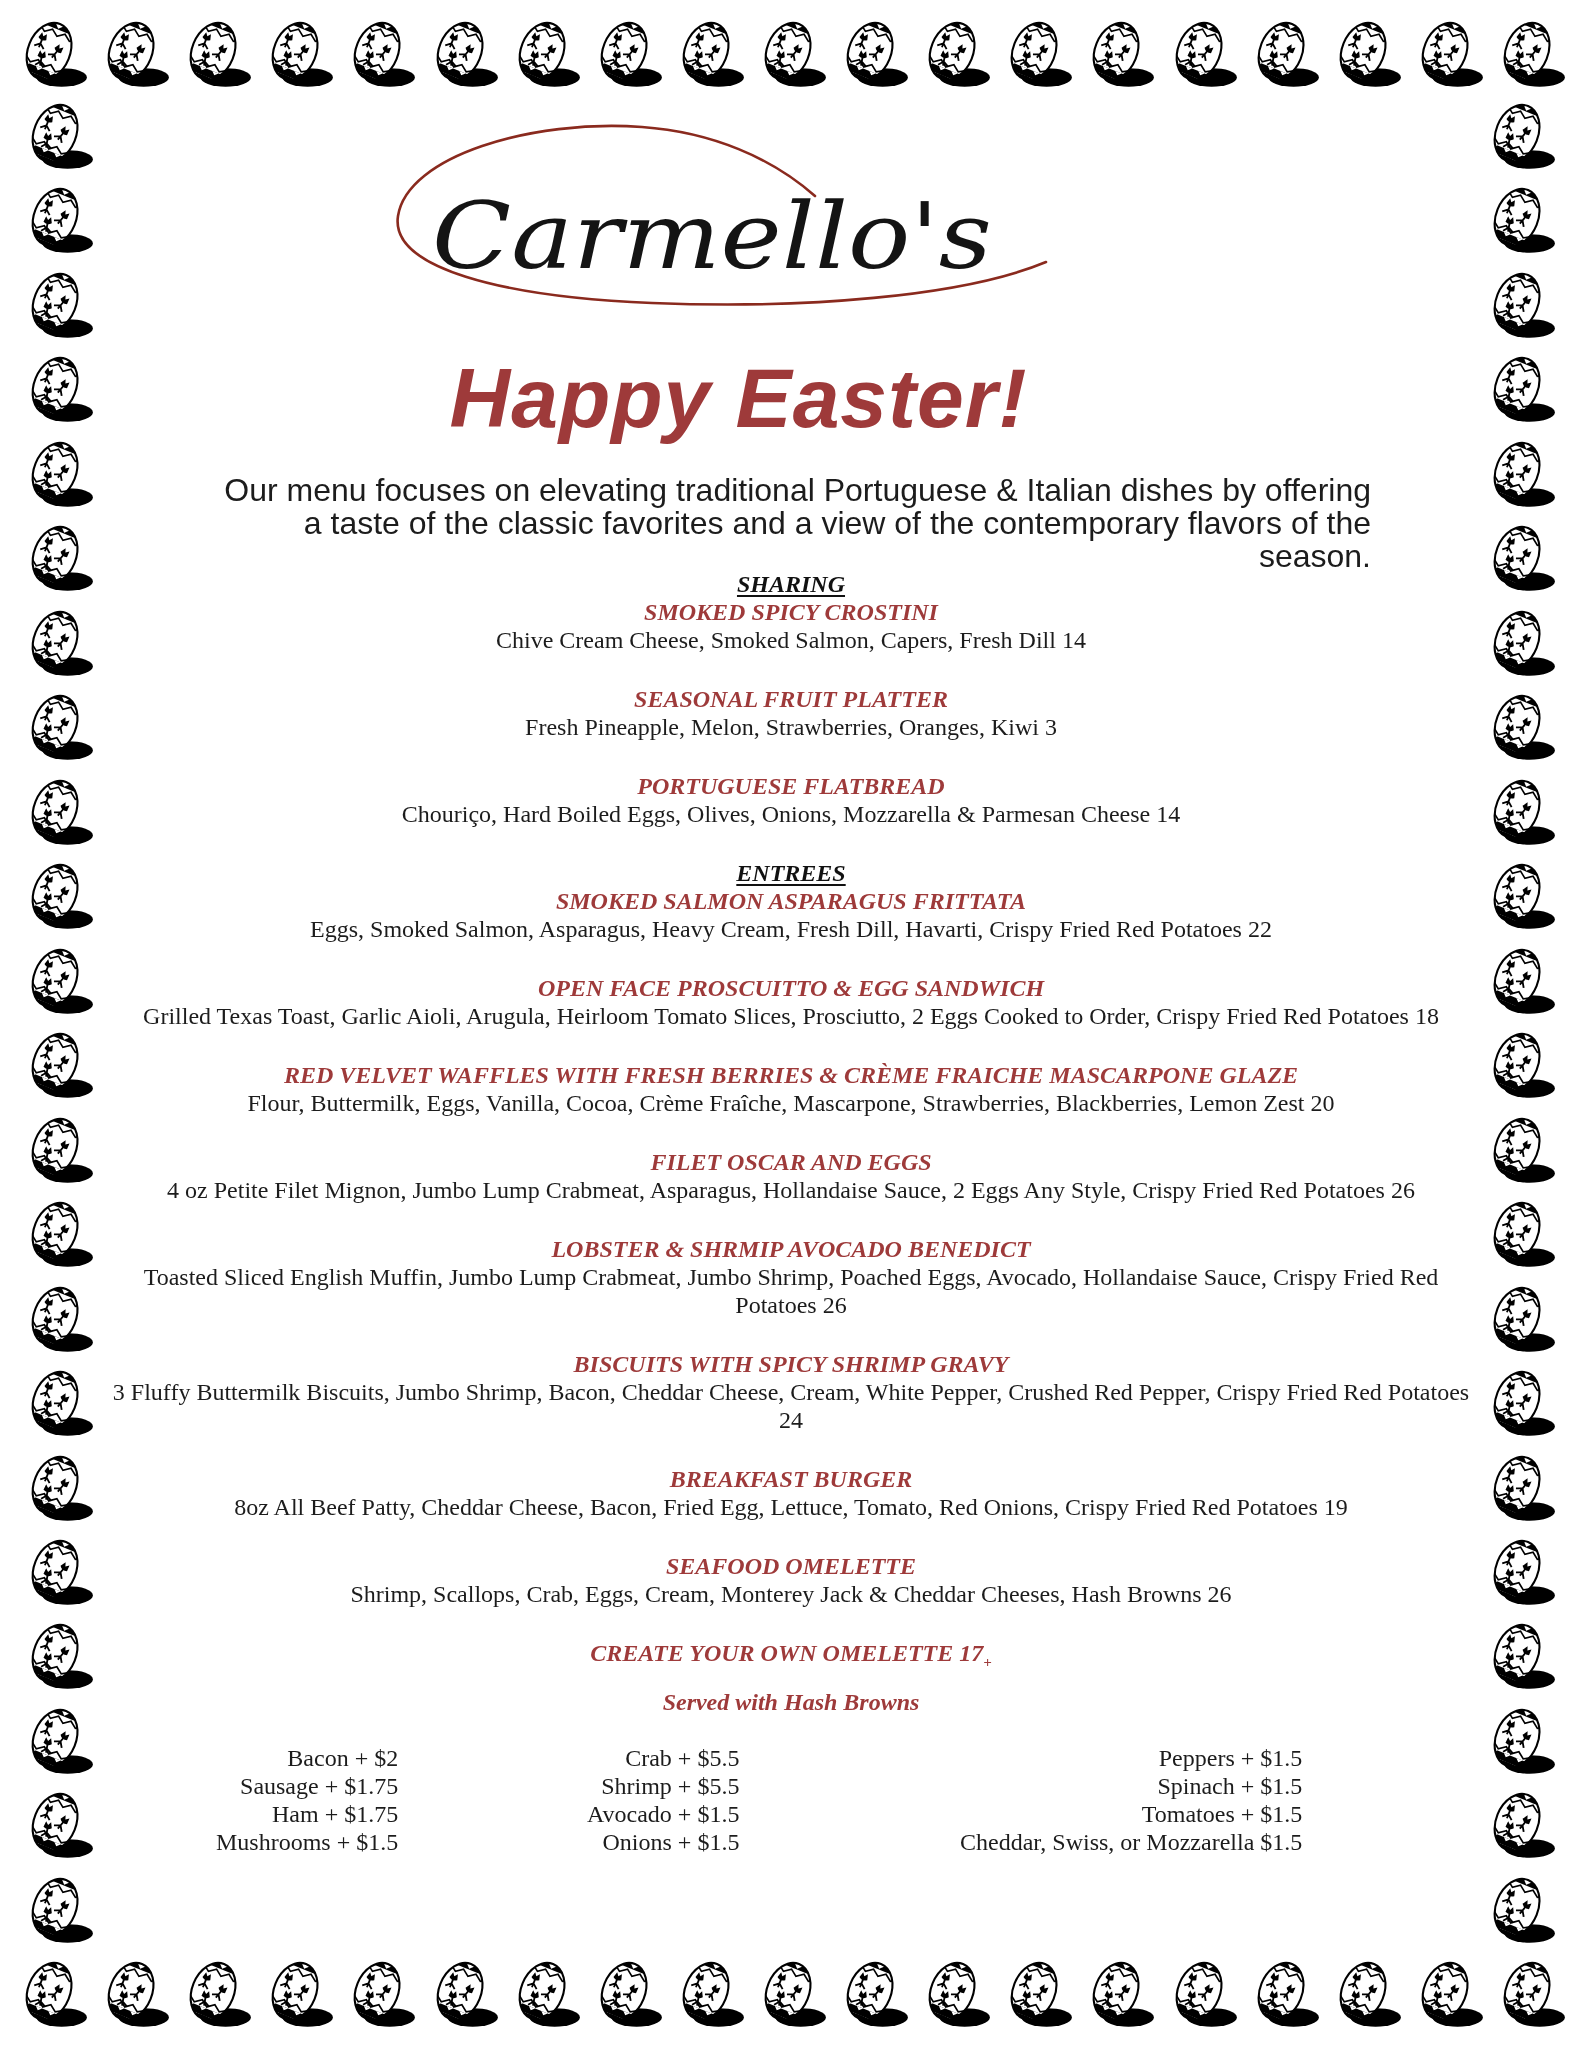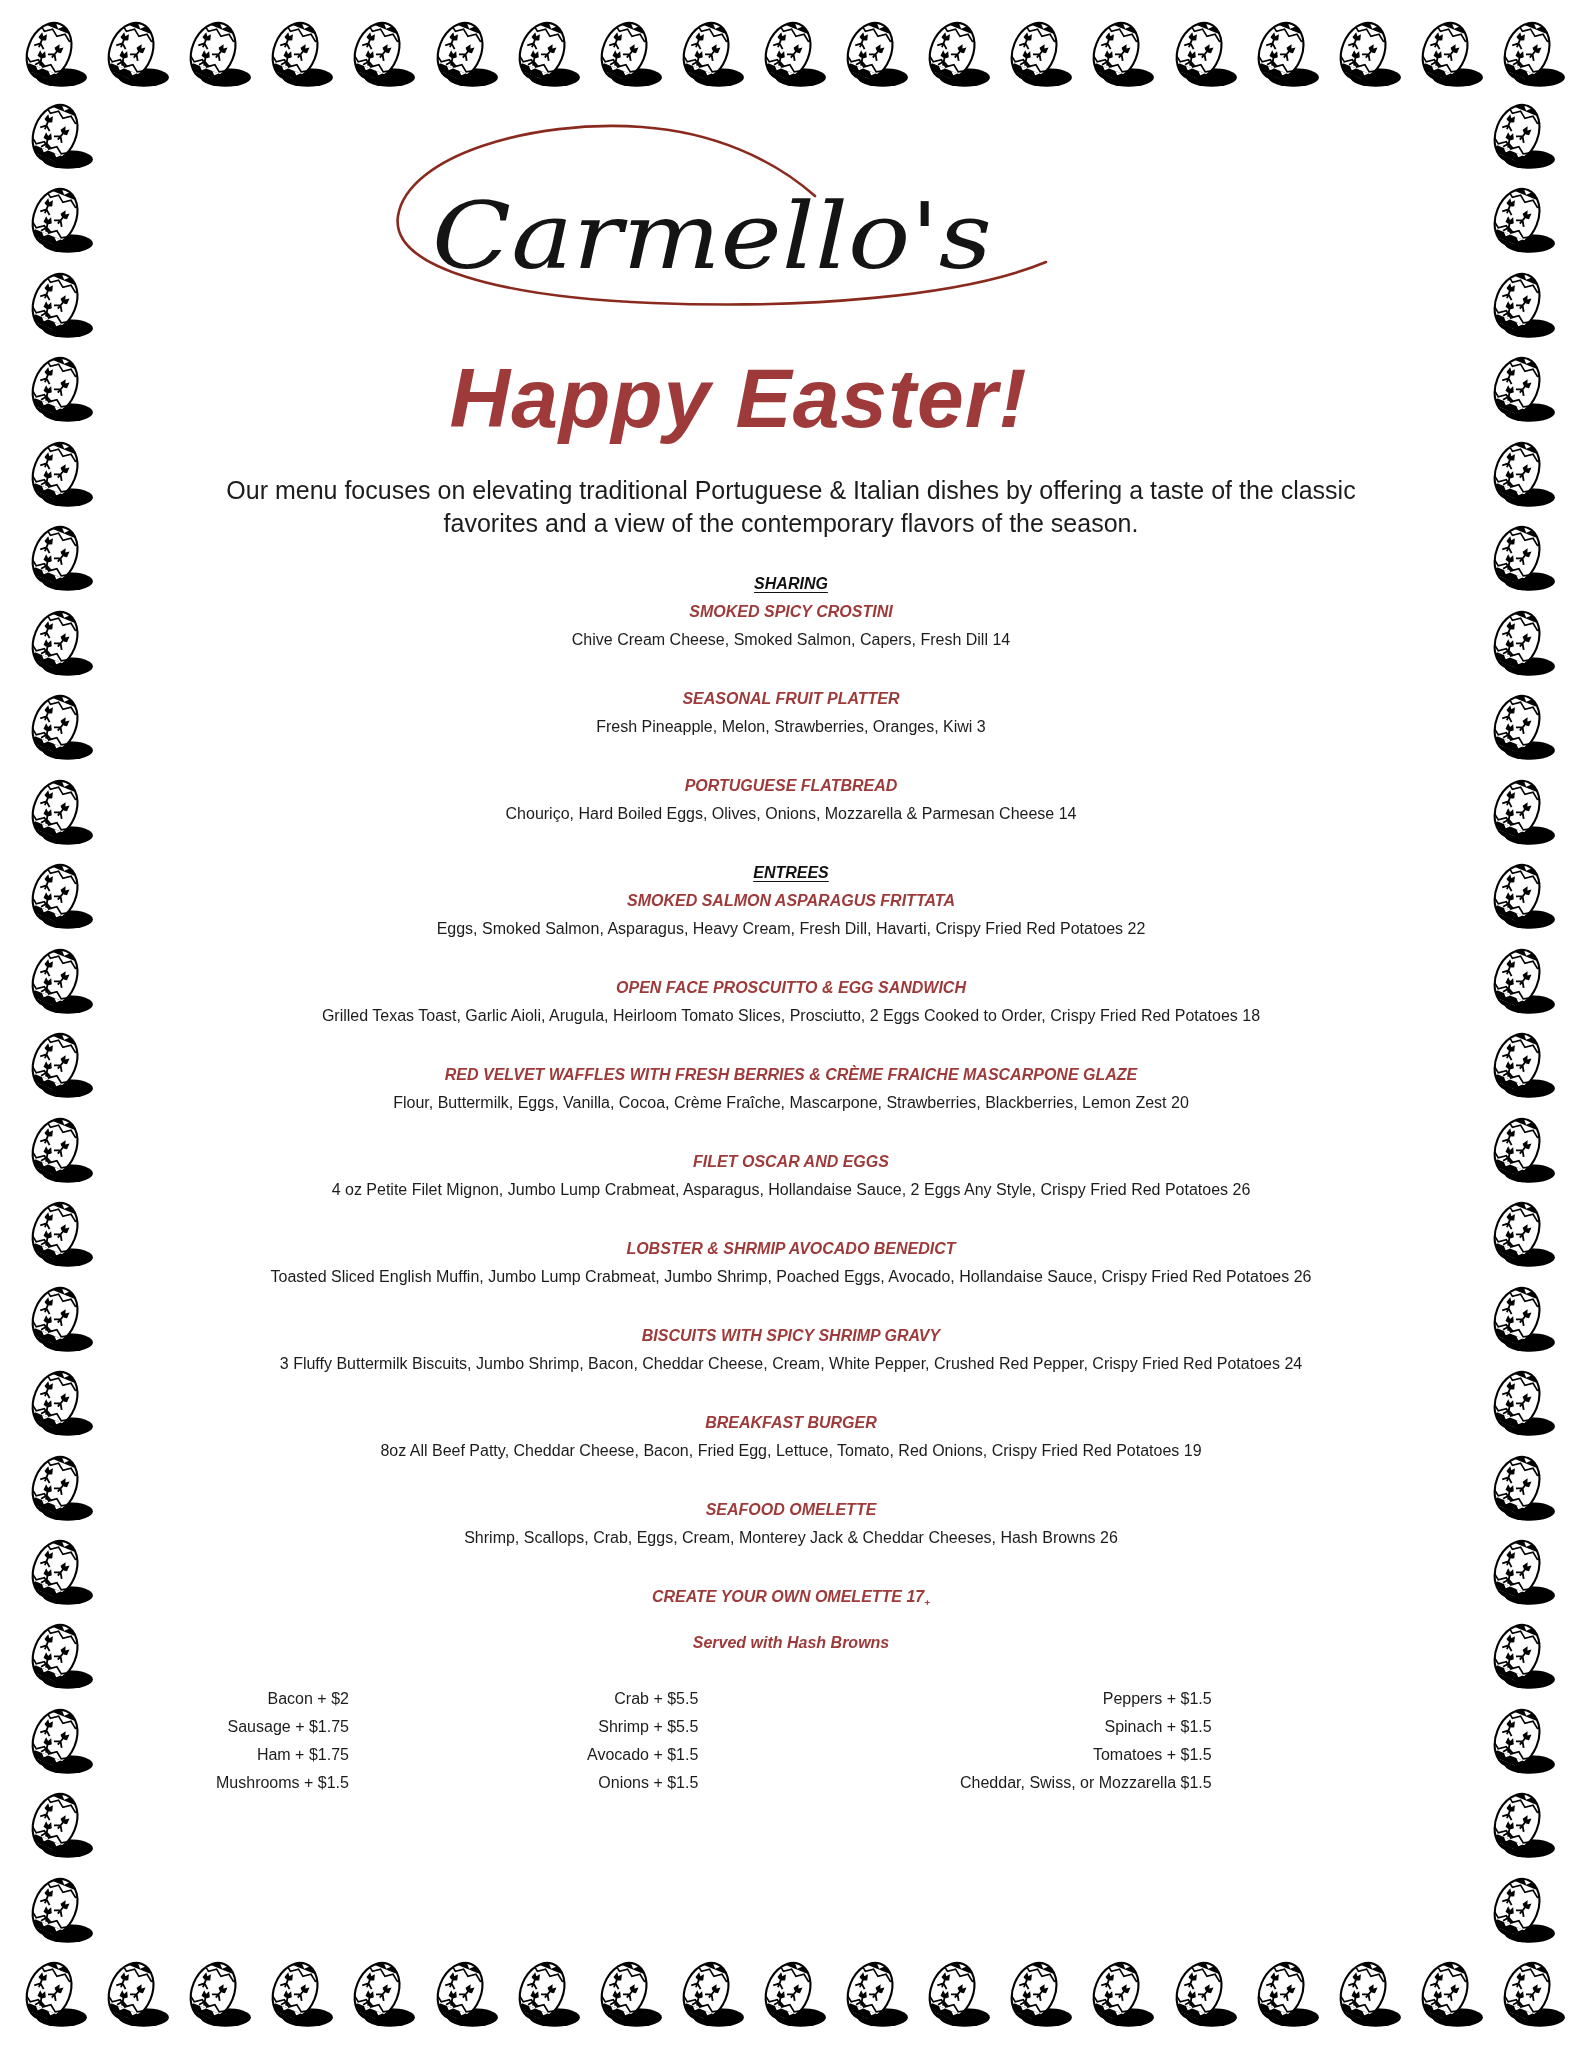--- a/index.html
+++ b/index.html
@@ -29,26 +29,26 @@
     fill:var(--logo-text);
   }
   
   .title{
     position:absolute;top:350px;left:0;width:1477px;text-align:center;
     font-size:84px;font-weight:bold;font-style:italic;color:var(--accent);
     letter-spacing:1px;
   }
   .intro{
     position:absolute;top:474px;left:211px;width:1160px;
-    font-size:25px;line-height:33px;text-align:center;color:var(--text);
+    font-size:32px;line-height:33px;text-align:right;color:var(--text);
   }
   
   .menu{
     position:absolute;top:570px;left:101px;width:1380px;
-    text-align:center;font-size:16px;line-height:28px;
+    text-align:center;font-size:24px;line-height:28px;font-family:Liberation Serif, serif;
   }
   .section-header{
     font-weight:bold;font-style:italic;text-decoration:underline;
     text-underline-offset:3px;color:#111111;
   }
   .item-name{font-weight:bold;font-style:italic;color:var(--accent);}
   .item-desc{margin-bottom:31px;color:var(--text);text-align:center;}
   .omelette-title{margin-top:0;font-weight:bold;font-style:italic;color:var(--accent);}
   .omelette-title sub{font-size:0.62em;}
   .omelette-sub{margin-top:12px;margin-bottom:26px;font-weight:bold;font-style:italic;color:var(--accent);}

